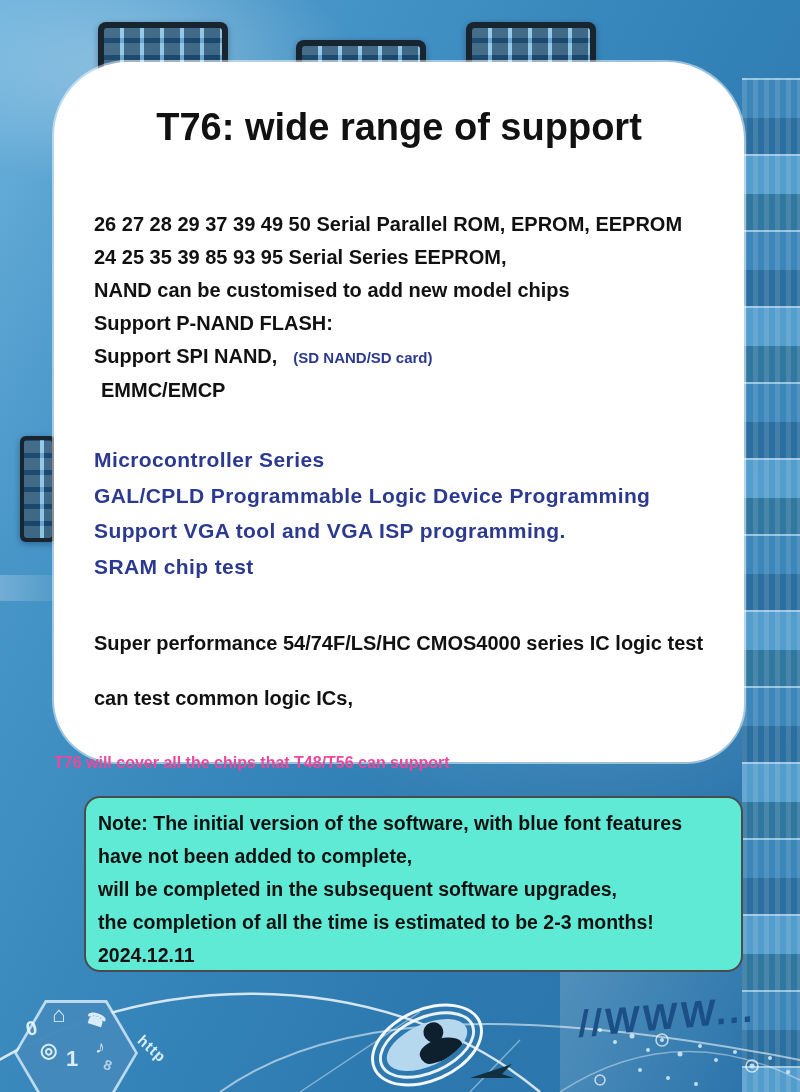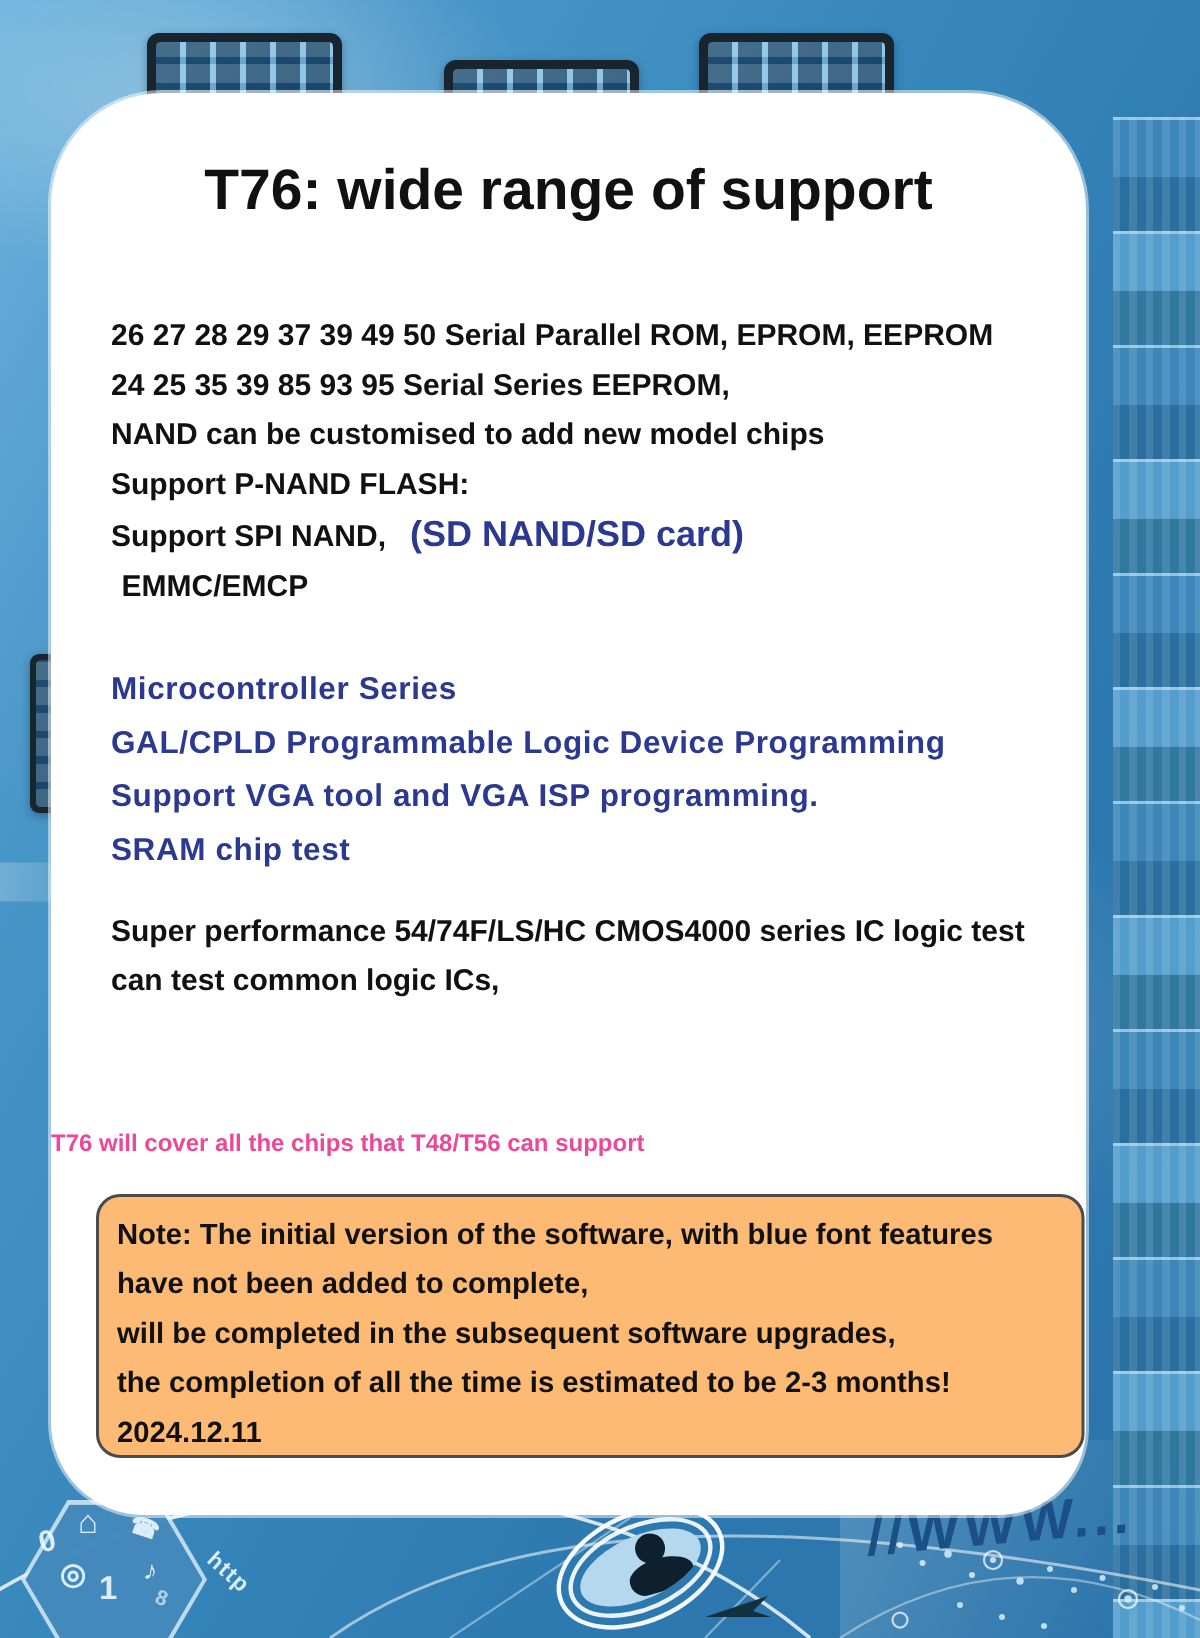--- a/index.html
+++ b/index.html
@@ -67,40 +67,40 @@
   .person-body{position:absolute;left:32px;top:20px;width:44px;height:22px;border-radius:50% 50% 10px 10px;background:#0e1f2d;transform:rotate(8deg);}
 
   .www-label{
     position:absolute;left:578px;top:996px;z-index:3;
     color:#1b4f86;font-size:37px;letter-spacing:3px;
     transform:rotate(-5deg) skewX(-6deg);
   }
 
   
   .card{
-    position:absolute;left:34px;top:62px;width:690px;height:948px;z-index:5;
+    position:absolute;left:54px;top:62px;width:690px;height:700px;z-index:5;
     background:#ffffff;border-radius:74px 78px 58px 62px;
     box-shadow:0 0 0 2px rgba(255,255,255,.5);
     color:#1a1a1a;
   }
   .title{position:absolute;left:0;top:44px;width:100%;text-align:center;font-size:38px;color:#111;}
   .blk{position:absolute;left:40px;right:20px;}
   .blk-rom{top:146px;}
   .blk-rom .line{font-size:20px;line-height:33px;color:#111;white-space:nowrap;}
   .emmc-indent{margin-left:7px;}
-  .inline-blue{color:#2b3990;font-size:24px;margin-left:16px;}
+  .inline-blue{color:#2b3990;font-size:15px;margin-left:16px;}
   .blk-blue{top:380px;}
   .blk-blue .line{font-size:21px;line-height:35.5px;color:#2b3990;letter-spacing:.4px;white-space:nowrap;}
   .blk-logic{top:543px;}
-  .blk-logic .line{font-size:20px;line-height:33px;color:#111;white-space:nowrap;}
+  .blk-logic .line{font-size:20px;line-height:33px;color:#111;white-space:nowrap;margin-top:22px;}
   .coverage{position:absolute;left:0;top:692px;width:100%;text-align:left;font-size:16px;color:#ec4899;white-space:nowrap;}
   .note-box{
     position:absolute;left:30px;top:734px;width:659px;height:176px;
     border:2px solid #4b4b4b;border-radius:16px;box-sizing:border-box;
-    padding:9px 10px 0 12px;background:#fdba74;
+    padding:9px 10px 0 12px;background:#5eead4;
   }
   .note-box .line{font-size:19.5px;line-height:33px;color:#111;white-space:nowrap;}
 </style>
 </head>
 <body>
 
 <div id="stage">
 
   <div class="bg-streak streak-a"></div>
   <div class="bg-streak streak-b"></div>

